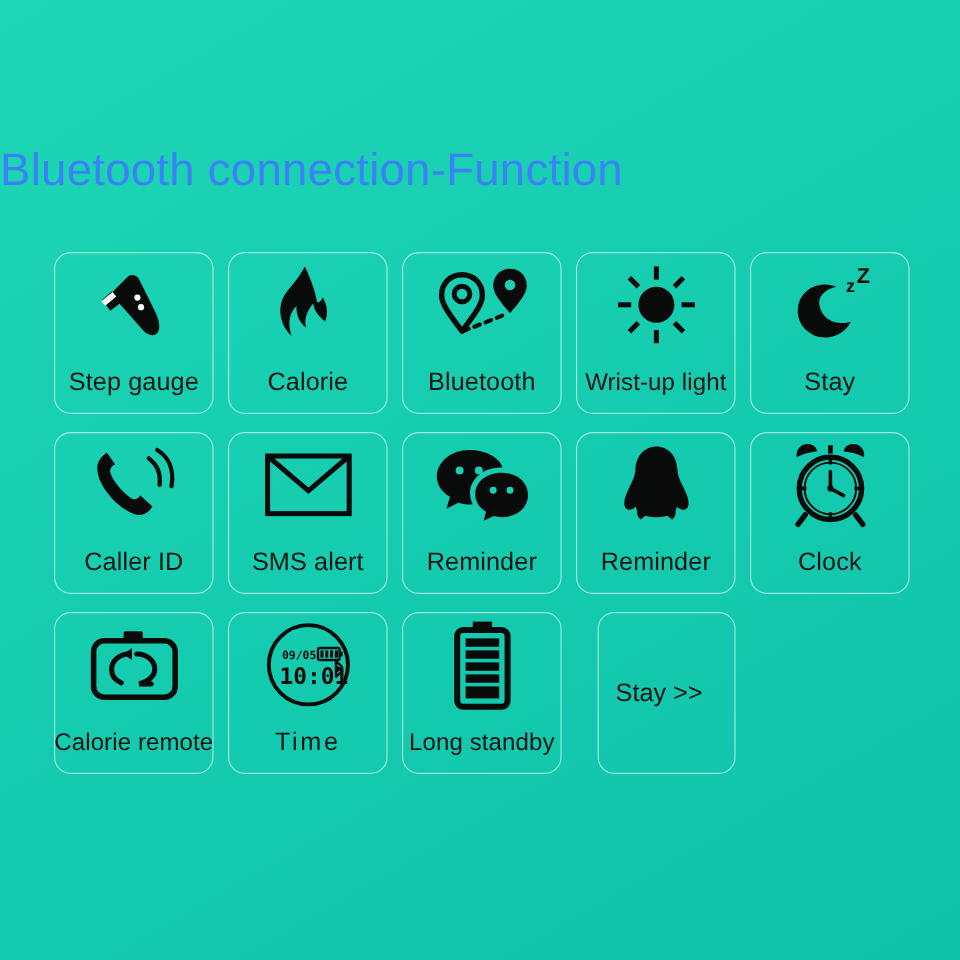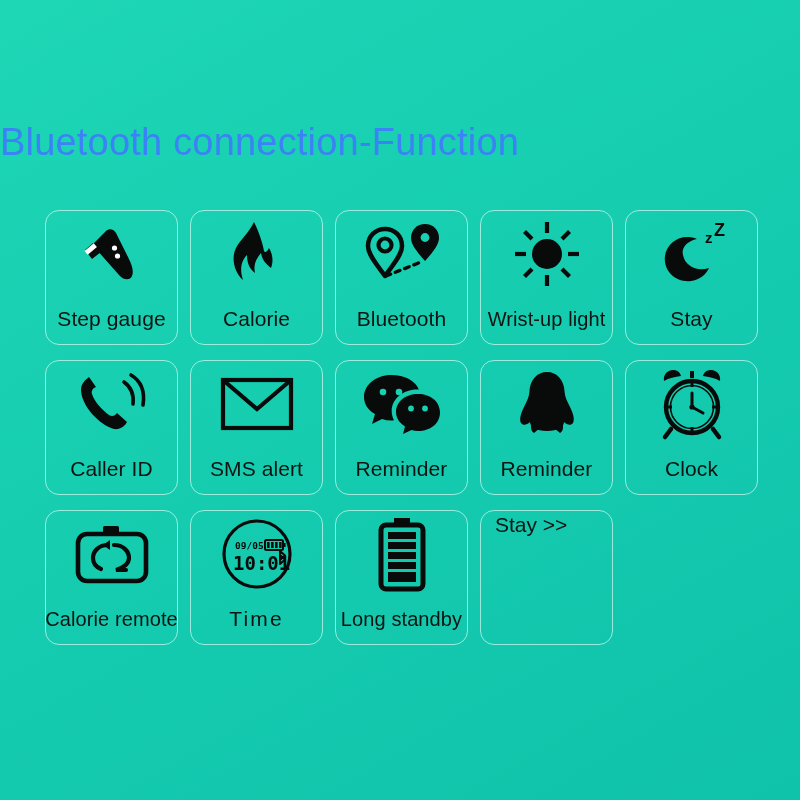--- a/index.html
+++ b/index.html
@@ -74,21 +74,22 @@
     font-weight: 400;
     white-space: nowrap;
     line-height: 1.05;
     letter-spacing: 0.1px;
     text-align: right;
   }
   .card-label.wide { font-size: 20px; }
   .card-label.spaced { letter-spacing: 2.2px; }
   
   .card.text-only {
-    justify-content: flex-start;
+    justify-content: center;
+    margin-left: 18px;
   }
   .tile-text {
     color: #0d1412;
     font-size: 21px;
     line-height: 1.32;
     text-align: left;
     padding-left: 14px;
     width: 100%;
     box-sizing: border-box;
     white-space: nowrap;

